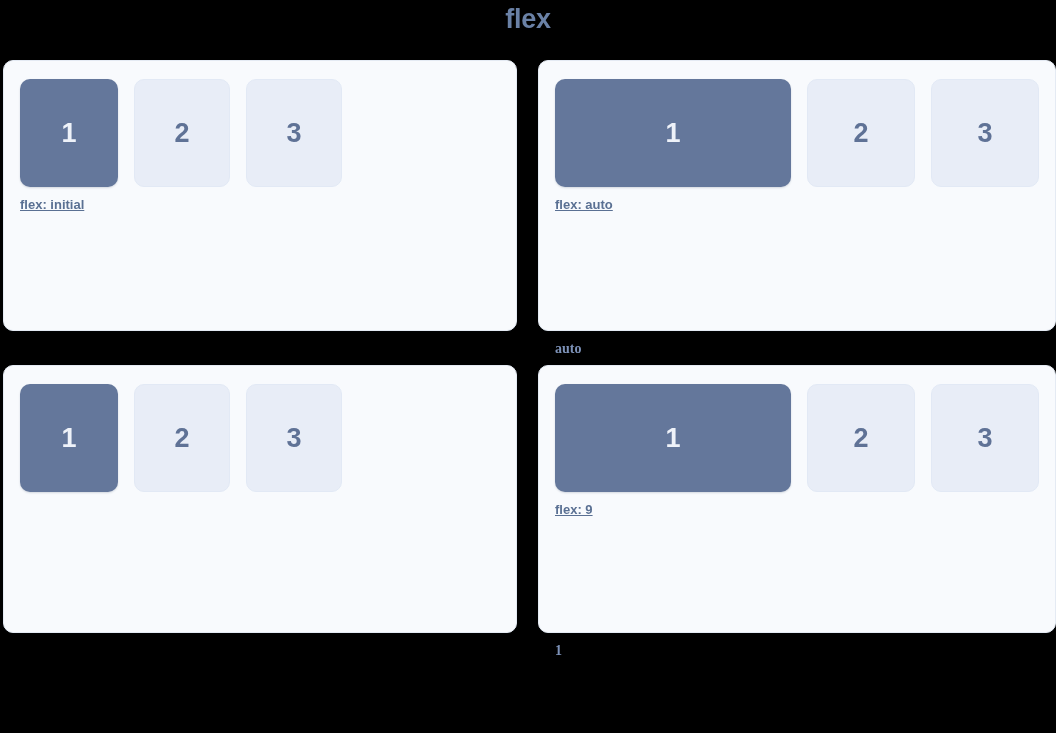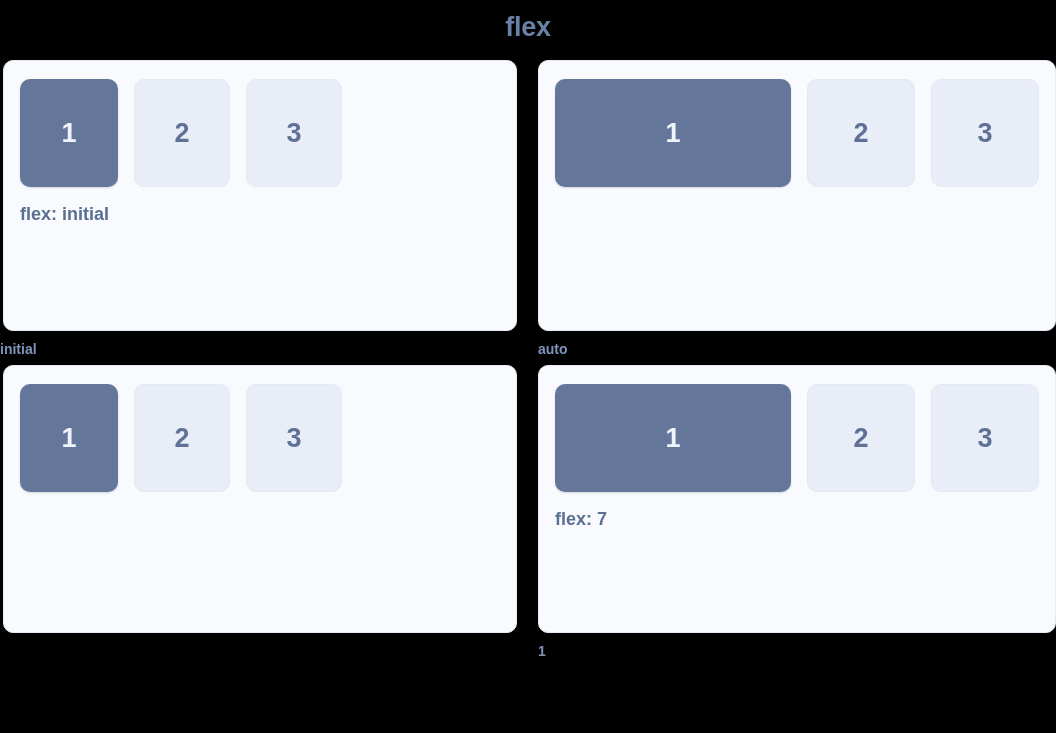--- a/index.html
+++ b/index.html
@@ -16,21 +16,21 @@
   }
 
   .page-title {
     text-align: center;
     font-size: 27px;
     font-weight: bold;
     color: #6a81a6;
     letter-spacing: -0.2px;
     line-height: 1;
     padding-top: 6px;
-    margin: 8px;
+    margin: 0;
   }
 
   .grid {
     position: absolute;
     top: 60px;
     left: 0;
     width: 1056px;
   }
 
   .demo-row {
@@ -92,66 +92,67 @@
   .mode-auto .box.primary { flex: auto; min-width: 98px; }
   .mode-auto .box.plain   { flex: initial; width: 108px; }
 
   .mode-none .box.primary { flex: none; width: 98px; }
   .mode-none .box.plain   { flex: none; width: 96px; }
 
   .mode-one .box.primary { flex: 1; min-width: 98px; }
   .mode-one .box.plain   { flex: none; width: 108px; }
 
   .panel-label {
-    margin-top: 16px;
-    font-size: 18px;
+    margin-top: 10px;
+    font-size: 13px;
     font-weight: bold;
     color: #5a7093;
     line-height: 1.3;
+    text-decoration: underline;
   }
 
   .caption {
     font-size: 14px;
     font-weight: bold;
     color: #7d92b8;
     line-height: 1;
     padding-top: 11px;
     padding-bottom: 9px;
   }
   .caption.left-cap  { margin-left: -3px; }
-  .caption.right-cap { margin-left: 0px; }
+  .caption.right-cap { margin-left: 17px; font-family: Liberation Serif, serif; }
 </style>
 </head>
 <body>
 
 <h1 class="page-title">flex</h1>
 
 <div class="grid">
 
   <div class="demo-row">
 
     <div class="demo-cell left">
       <div class="panel mode-initial">
         <div class="flex-row">
           <div class="box primary">1</div>
           <div class="box plain">2</div>
           <div class="box plain">3</div>
         </div>
         <div class="panel-label">flex: initial</div>
       </div>
-      <div class="caption left-cap">initial</div>
     </div>
 
     <div class="demo-cell right">
       <div class="panel mode-auto">
         <div class="flex-row">
           <div class="box primary">1</div>
           <div class="box plain">2</div>
           <div class="box plain">3</div>
         </div>
+        <div class="panel-label">flex: auto</div>
       </div>
       <div class="caption right-cap">auto</div>
     </div>
 
   </div>
 
   <div class="demo-row">
 
     <div class="demo-cell left">
       <div class="panel short mode-none">
@@ -163,20 +164,20 @@
       </div>
     </div>
 
     <div class="demo-cell right">
       <div class="panel short mode-one">
         <div class="flex-row">
           <div class="box primary">1</div>
           <div class="box plain">2</div>
           <div class="box plain">3</div>
         </div>
-        <div class="panel-label">flex: 7</div>
+        <div class="panel-label">flex: 9</div>
       </div>
       <div class="caption right-cap">1</div>
     </div>
 
   </div>
 
 </div>
 
 </body></html>

